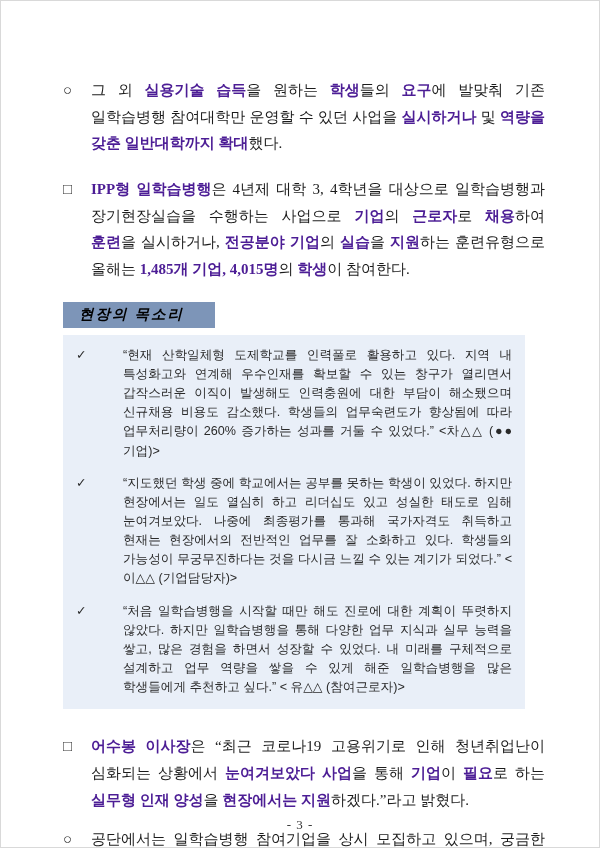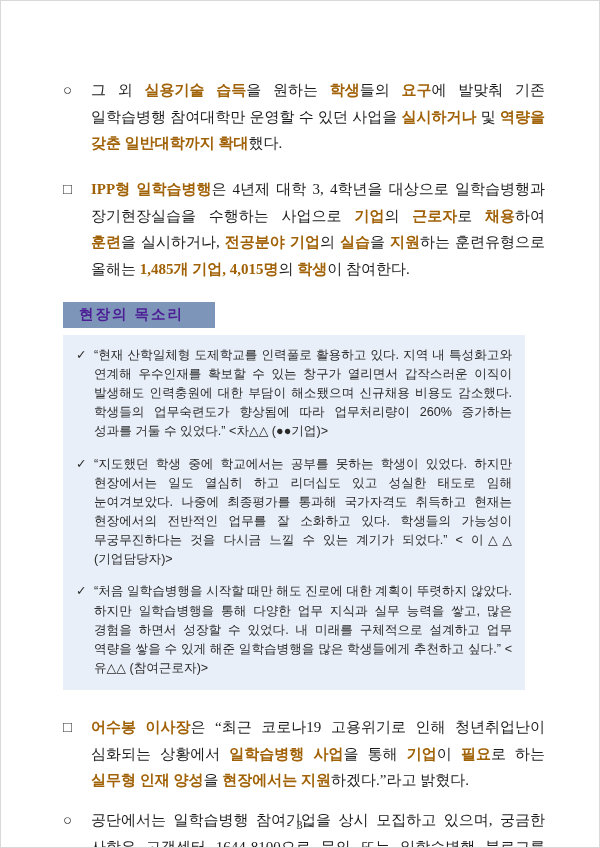--- a/index.html
+++ b/index.html
@@ -25,30 +25,31 @@
   }
   .para .marker {
     flex: 0 0 28px;
     color: #333;
   }
   .para .ptext {
     flex: 1;
     text-align: justify;
     word-break: keep-all;
   }
-  .para .ptext .b { font-weight: bold; color: #a16207; }
+  .para .ptext .b { font-weight: bold; color: #4c1d95; }
   .para.gap-lg { margin-bottom: 19px; }
 
   
   .voice-title {
     width: 152px;
     background: #7d95b8;
-    color: #4c1d95;
+    color: #000000;
     font-family: "Liberation Sans", "DejaVu Sans", sans-serif;
     font-weight: bold;
+    font-style: italic;
     font-size: 14.5px;
     padding: 3px 10px 4px 16px;
     letter-spacing: 2px;
     margin-bottom: 7px;
   }
   .voice-box {
     width: 462px;
     background: #e9eff8;
     padding: 11px 13px 12px 13px;
     margin-bottom: 24px;
@@ -63,20 +64,21 @@
   }
   .quote-item:last-child { margin-bottom: 0; }
   .quote-item .qmarker {
     flex: 0 0 18px;
     color: #2a2a2a;
   }
   .quote-item .qtext {
     flex: 1;
     text-align: justify;
     word-break: keep-all;
+    margin-left: 29px;
   }
 
   .page-number {
     position: absolute;
     bottom: 14px; left: 0; right: 0;
     text-align: center;
     font-size: 13px;
     color: #333;
     letter-spacing: 1px;
   }
@@ -108,21 +110,21 @@
       <span class="qtext">“지도했던 학생 중에 학교에서는 공부를 못하는 학생이 있었다. 하지만 현장에서는 일도 열심히 하고 리더십도 있고 성실한 태도로 임해 눈여겨보았다. 나중에 최종평가를 통과해 국가자격도 취득하고 현재는 현장에서의 전반적인 업무를 잘 소화하고 있다. 학생들의 가능성이 무궁무진하다는 것을 다시금 느낄 수 있는 계기가 되었다.” &lt; 이△△ (기업담당자)&gt;</span>
     </div>
     <div class="quote-item">
       <span class="qmarker">✓</span>
       <span class="qtext">“처음 일학습병행을 시작할 때만 해도 진로에 대한 계획이 뚜렷하지 않았다. 하지만 일학습병행을 통해 다양한 업무 지식과 실무 능력을 쌓고, 많은 경험을 하면서 성장할 수 있었다. 내 미래를 구체적으로 설계하고 업무 역량을 쌓을 수 있게 해준 일학습병행을 많은 학생들에게 추천하고 싶다.” &lt; 유△△ (참여근로자)&gt;</span>
     </div>
   </div>
 
   <div class="para">
     <span class="marker">□</span>
-    <span class="ptext"><span class="b">어수봉 이사장</span><span>은 “최근 코로나19 고용위기로 인해 청년취업난이 심화되는 상황에서 </span><span class="b">일학습병행 사업</span><span>을 통해 </span><span class="b">기업</span><span>이 </span><span class="b">필요</span><span>로 하는 </span><span class="b">실무형 인재 양성</span><span>을 </span><span class="b">현장에서는 지원</span><span>하겠다.”라고 밝혔다.</span></span>
+    <span class="ptext"><span class="b">어수봉 이사장</span><span>은 “최근 코로나19 고용위기로 인해 청년취업난이 심화되는 상황에서 </span><span class="b">눈여겨보았다 사업</span><span>을 통해 </span><span class="b">기업</span><span>이 </span><span class="b">필요</span><span>로 하는 </span><span class="b">실무형 인재 양성</span><span>을 </span><span class="b">현장에서는 지원</span><span>하겠다.”라고 밝혔다.</span></span>
   </div>
 
   <div class="para">
     <span class="marker">○</span>
     <span class="ptext"><span>공단에서는 일학습병행 참여기업을 상시 모집하고 있으며, 궁금한 사항은 고객센터 1644-8100으로 문의 또는 일학습병행 블로그를 검색하면 알 수 있다.</span></span>
   </div>
 
 </div>
 
 <div class="page-number">- 3 -</div>

